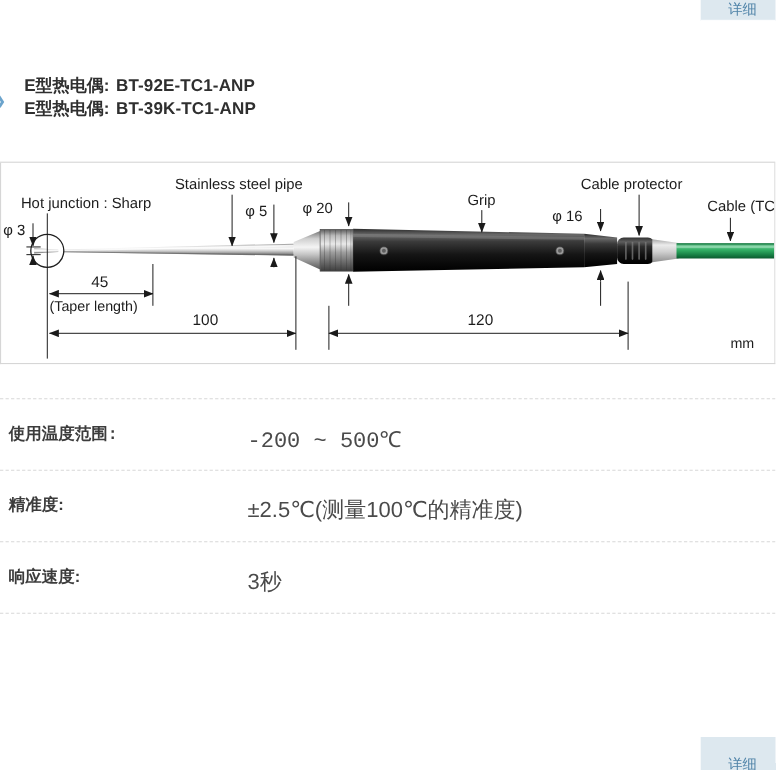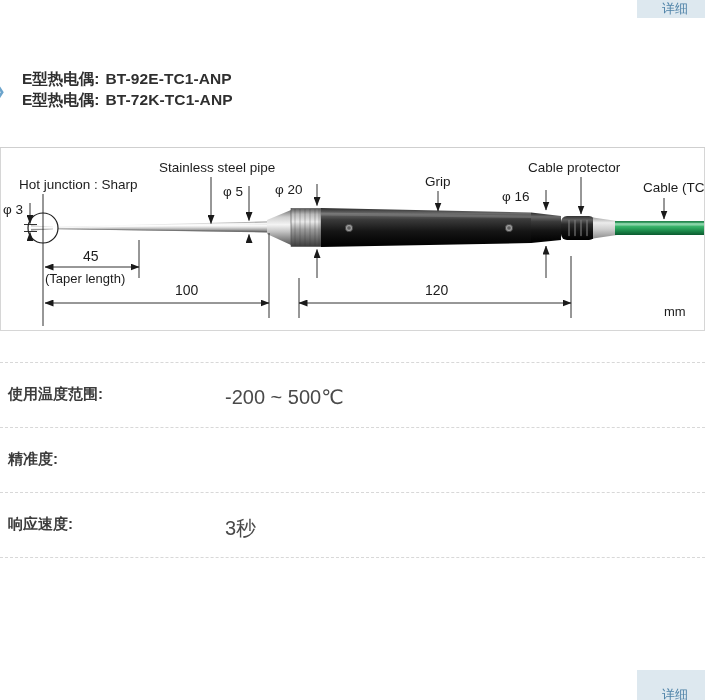--- a/index.html
+++ b/index.html
@@ -112,21 +112,21 @@
     position: absolute;
     left: 0px;
     top: 362px;
     width: 705px;
   }
   .spec-row {
     position: relative;
     height: 64px;
     border-bottom: 1px dashed #d8d8d8;
   }
-  .spec-row:first-child { border-top: 1px dashed #d8d8d8; }
+  .spec-row:first-child { border-top: 1px dashed #d8d8d8; font-family: Liberation Mono, monospace; }
   .spec-label {
     position: absolute;
     left: 8px;
     top: 22px;
     font-size: 15px;
     font-weight: bold;
     color: #3c3c3c;
     white-space: nowrap;
   }
   .spec-value {
@@ -145,21 +145,21 @@
 <div class="corner-panel top">
   <span class="corner-label">详细</span>
 </div>
 
 <div class="model-block">
   <span class="model-bullet">❯</span>
   <div class="model-line">
     <span class="mdl-type">E型热电偶:</span><span class="mdl-code">BT-92E-TC1-ANP</span>
   </div>
   <div class="model-line">
-    <span class="mdl-type">E型热电偶:</span><span class="mdl-code">BT-72K-TC1-ANP</span>
+    <span class="mdl-type">E型热电偶:</span><span class="mdl-code">BT-39K-TC1-ANP</span>
   </div>
 </div>
 
 <div class="top-separator"></div>
 
 <div class="diagram-box">
 <svg width="703" height="182" viewBox="0 0 703 182" xmlns="http://www.w3.org/2000/svg">
   <defs>
     <linearGradient id="steelGrad" x1="0" y1="0" x2="0" y2="1">
       <stop offset="0%" stop-color="#8d8d8d"></stop>
@@ -332,20 +332,21 @@
 </svg>
 </div>
 
 <div class="spec-table">
   <div class="spec-row">
     <span class="spec-label">使用温度范围:</span>
     <span class="spec-value">-200 ~ 500℃</span>
   </div>
   <div class="spec-row">
     <span class="spec-label">精准度:</span>
+    <span class="spec-value">±2.5℃(测量100℃的精准度)</span>
   </div>
   <div class="spec-row">
     <span class="spec-label">响应速度:</span>
     <span class="spec-value">3秒</span>
   </div>
 </div>
 
 <div class="corner-panel bottom">
   <span class="corner-label">详细</span>
 </div>

